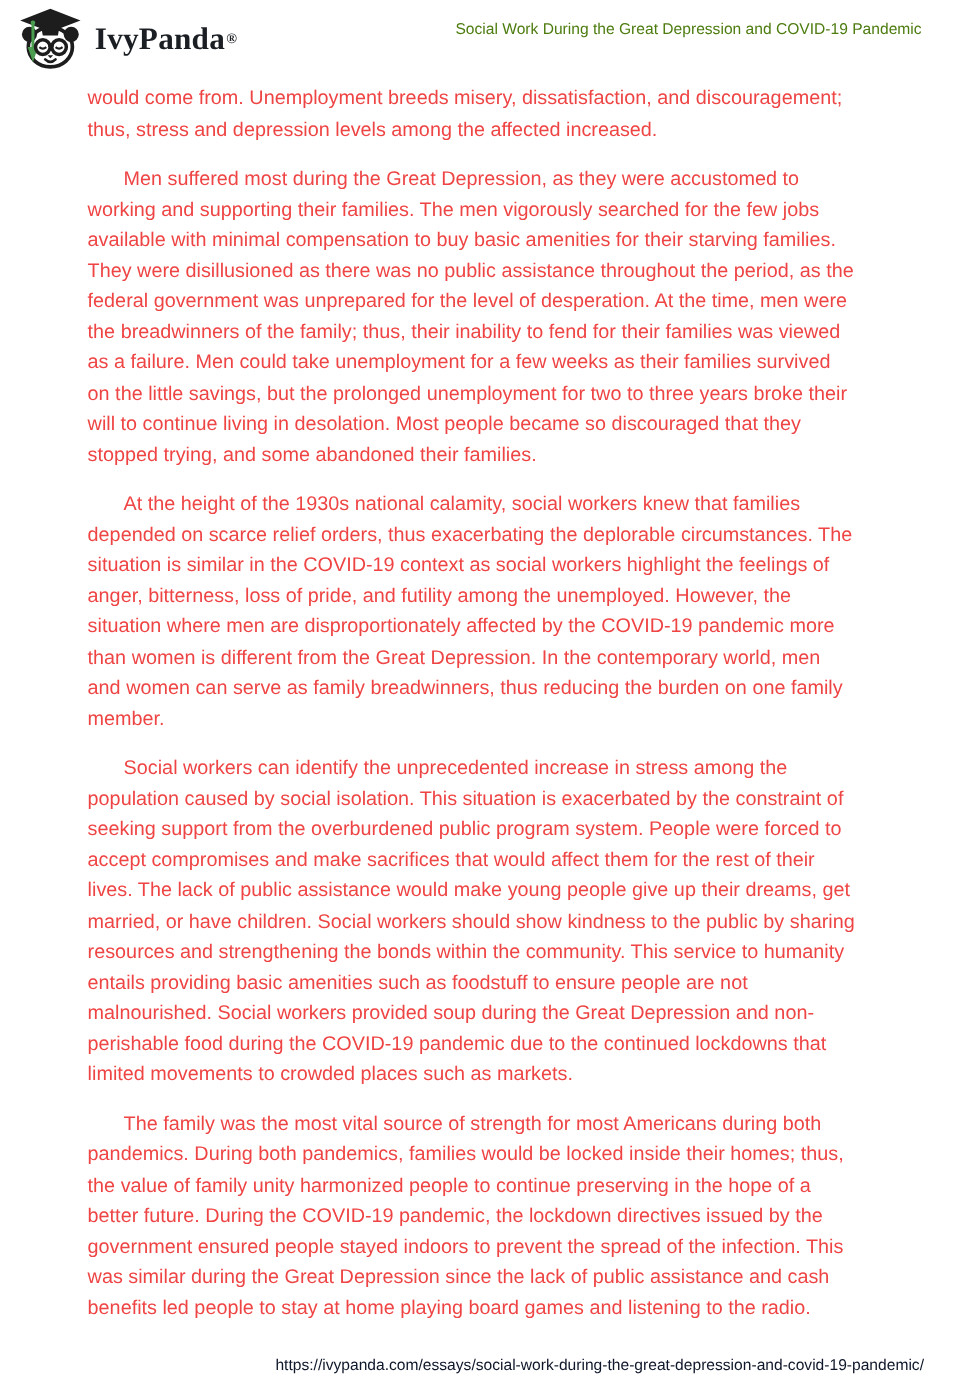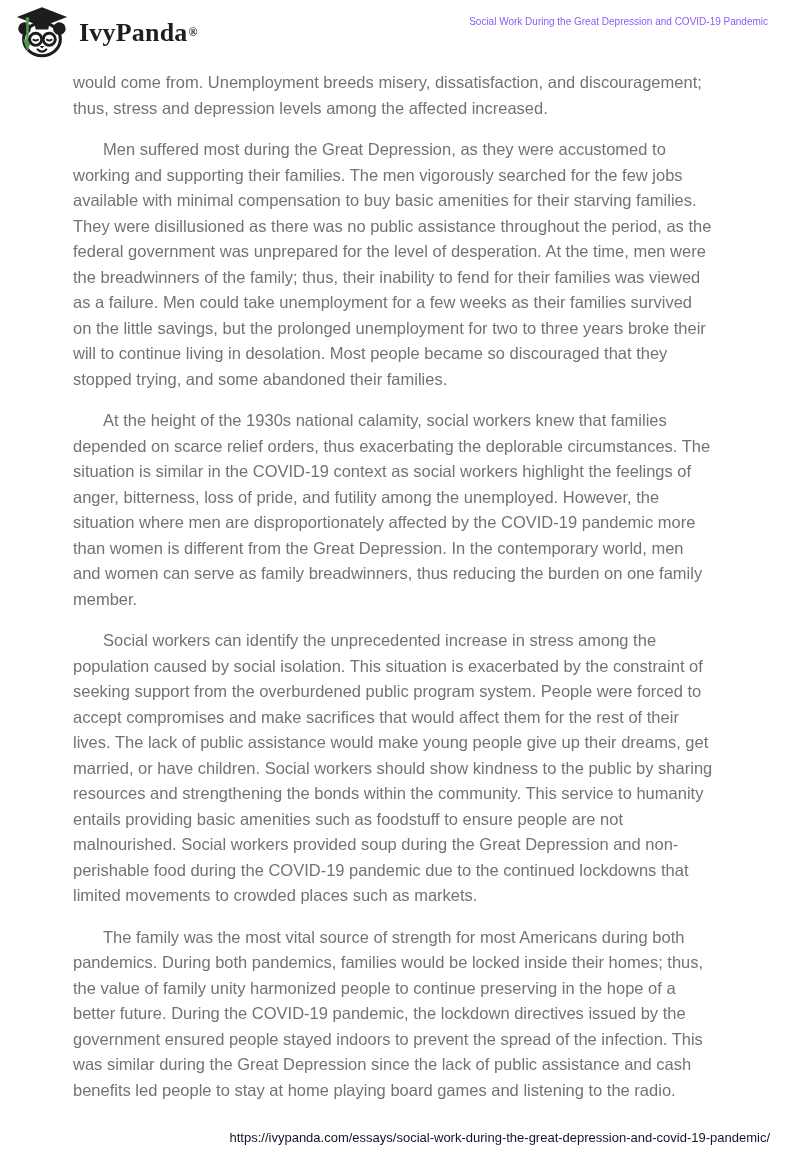--- a/index.html
+++ b/index.html
@@ -33,32 +33,32 @@
   .brand-reg {
     font-family: "Liberation Serif", serif;
     font-weight: 700;
     font-size: 12px;
     color: #1b1f24;
     vertical-align: super;
     margin-left: 1px;
   }
   .doc-title {
     position: absolute; right: 32px; top: 16px;
-    font-size: 10px;
-    color: #8b5cf6;
+    font-size: 13px;
+    color: #4d7c0f;
     white-space: nowrap;
   }
 
   
   .essay-body {
     position: absolute; left: 73px; top: 70px;
     width: 640px;
     font-size: 16.5px;
     line-height: 25.5px;
-    color: #737373;
+    color: #ef4444;
     text-align: left;
   }
   .essay-body p { margin: 0 0 16px 0; text-indent: 30px; }
   .essay-body p:first-child { text-indent: 0; }
 
   
   .page-footer { position: absolute; left: 0; top: 1122px; width: 800px; height: 38px; }
   .source-url {
     position: absolute; right: 30px; top: 8px;
     font-size: 13px;

